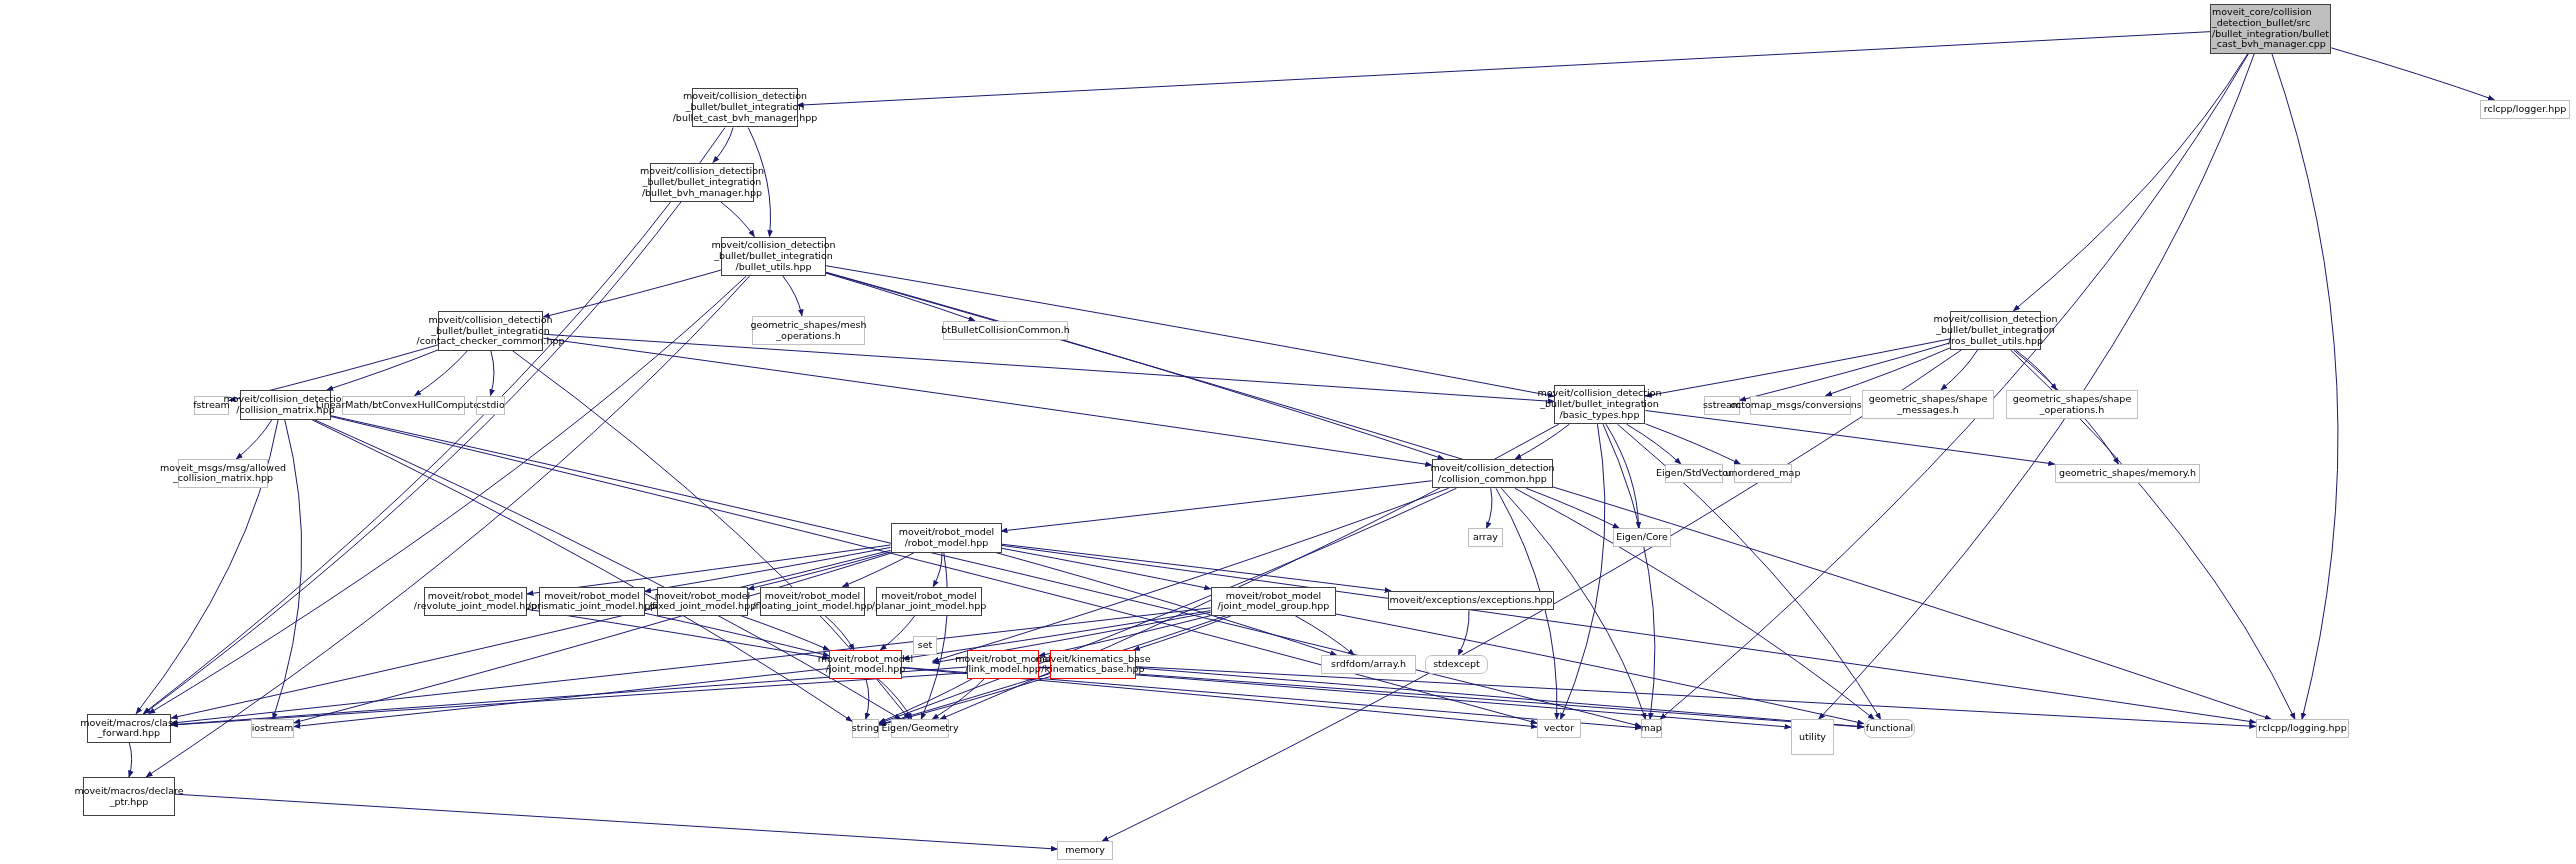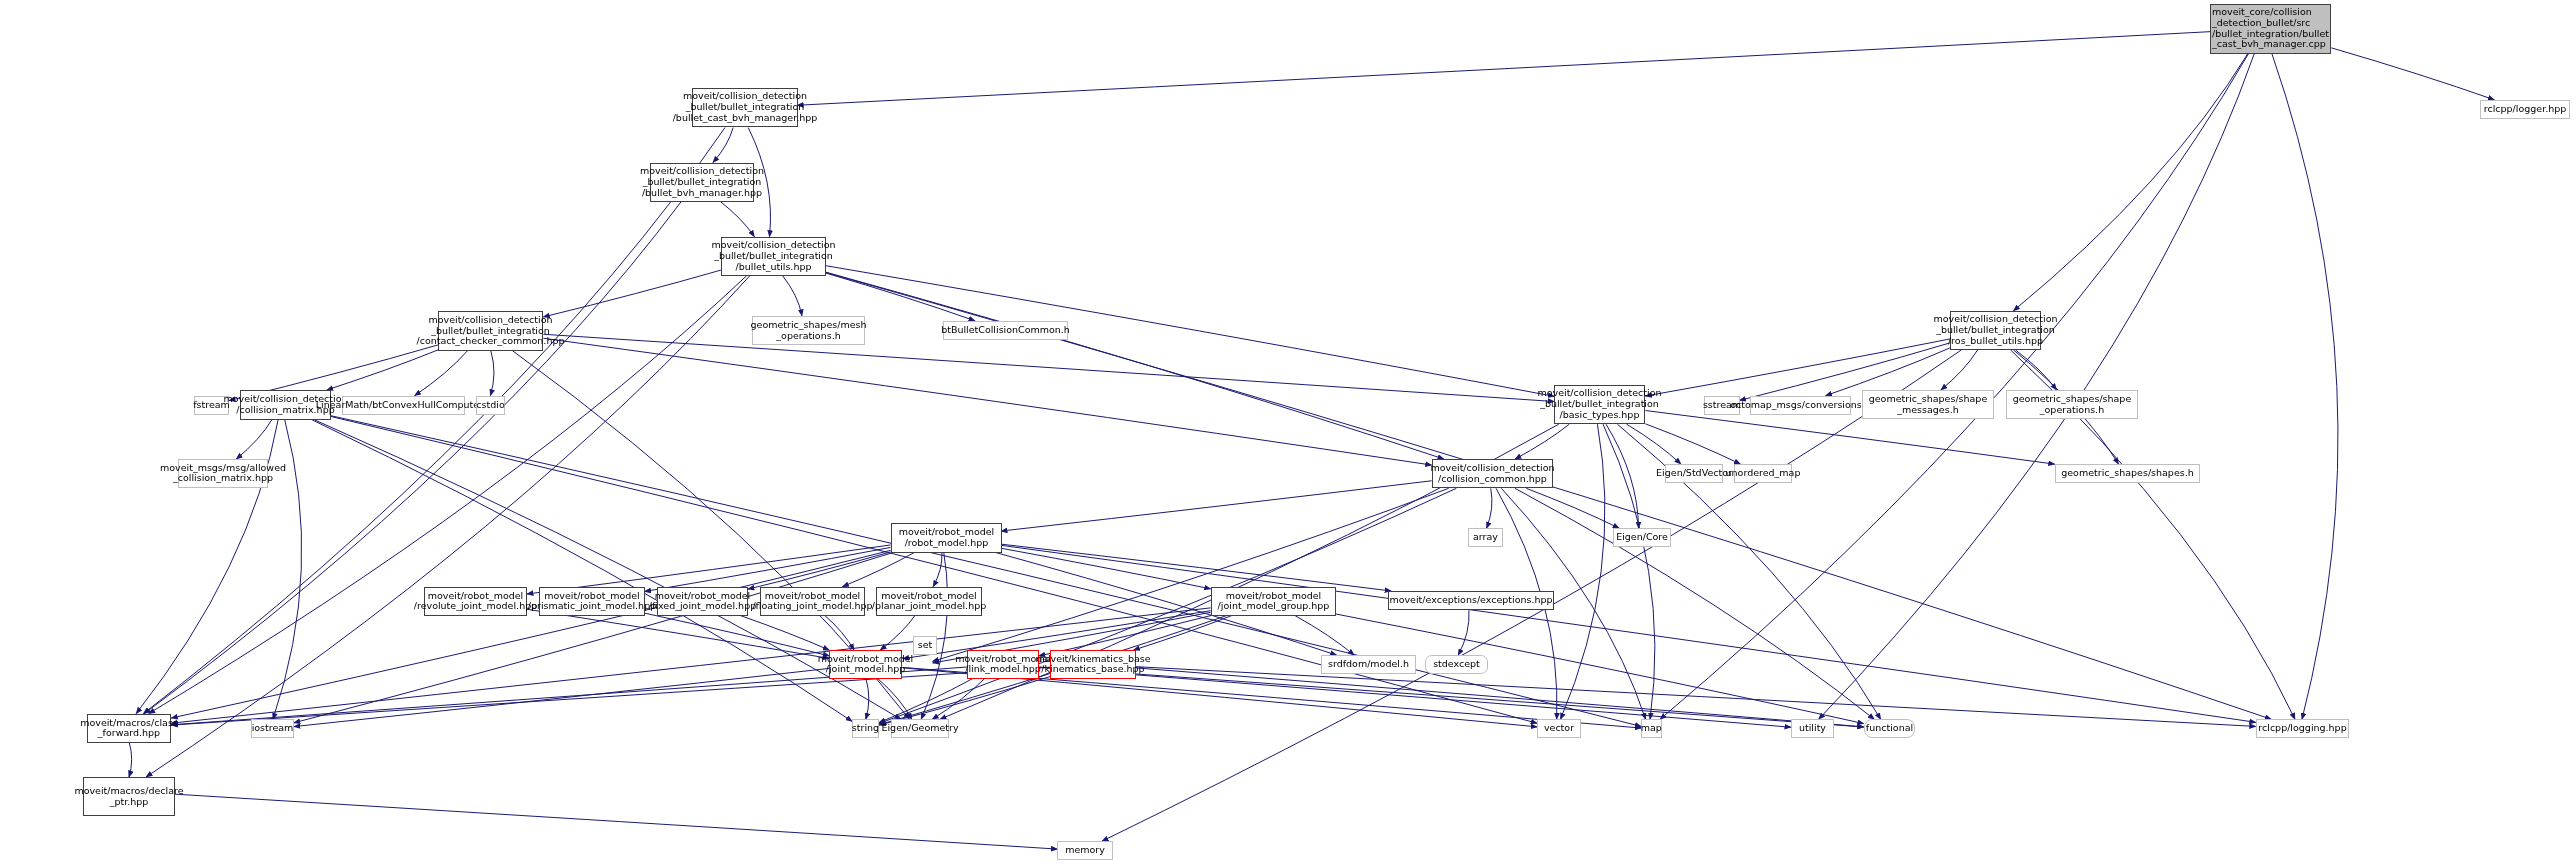--- a/index.html
+++ b/index.html
@@ -163,21 +163,21 @@
     <div class="node ext" style="left: 1750px; top: 396px; width: 101px; height: 19px;"><span>octomap_msgs/conversions.h</span></div>
     <div class="node ext" style="left: 1862px; top: 390px; width: 132px; height: 29px;"><span>geometric_shapes/shape
 _messages.h</span></div>
     <div class="node ext" style="left: 2006px; top: 390px; width: 132px; height: 29px;"><span>geometric_shapes/shape
 _operations.h</span></div>
     <div class="node doc" style="left: 1554px; top: 385px; width: 91px; height: 39px;"><span>moveit/collision_detection
 _bullet/bullet_integration
 /basic_types.hpp</span></div>
     <div class="node ext" style="left: 1665px; top: 464px; width: 58px; height: 19px; justify-content: center;"><span>Eigen/StdVector</span></div>
     <div class="node ext" style="left: 1734px; top: 464px; width: 58px; height: 19px;"><span>unordered_map</span></div>
-    <div class="node ext" style="left: 2055px; top: 464px; width: 145px; height: 19px;"><span>geometric_shapes/shapes.h</span></div>
+    <div class="node ext" style="left: 2055px; top: 464px; width: 145px; height: 19px;"><span>geometric_shapes/memory.h</span></div>
     <div class="node doc" style="left: 1432px; top: 459px; width: 121px; height: 29px;"><span>moveit/collision_detection
 /collision_common.hpp</span></div>
     <div class="node ext" style="left: 1468px; top: 528px; width: 35px; height: 19px;"><span>array</span></div>
     <div class="node ext" style="left: 1613px; top: 528px; width: 58px; height: 19px;"><span>Eigen/Core</span></div>
     <div class="node doc" style="left: 891px; top: 523px; width: 111px; height: 30px;"><span>moveit/robot_model
 /robot_model.hpp</span></div>
     <div class="node doc" style="left: 424px; top: 587px; width: 103px; height: 28.5px;"><span>moveit/robot_model
 /revolute_joint_model.hpp</span></div>
     <div class="node doc" style="left: 539px; top: 587px; width: 106px; height: 28.5px;"><span>moveit/robot_model
 /prismatic_joint_model.hpp</span></div>
@@ -190,30 +190,30 @@
     <div class="node doc" style="left: 1211px; top: 587px; width: 125px; height: 28.5px;"><span>moveit/robot_model
 /joint_model_group.hpp</span></div>
     <div class="node doc" style="left: 1388px; top: 591px; width: 166px; height: 19px;"><span>moveit/exceptions/exceptions.hpp</span></div>
     <div class="node red" style="left: 829px; top: 650px; width: 73px; height: 28.5px;"><span>moveit/robot_model
 /joint_model.hpp</span></div>
     <div class="node ext" style="left: 913px; top: 636px; width: 24px; height: 19px;"><span>set</span></div>
     <div class="node red" style="left: 967px; top: 650px; width: 72px; height: 28.5px;"><span>moveit/robot_model
 /link_model.hpp</span></div>
     <div class="node red" style="left: 1050px; top: 650px; width: 86px; height: 28.5px;"><span>moveit/kinematics_base
 /kinematics_base.hpp</span></div>
-    <div class="node ext" style="left: 1321px; top: 655px; width: 95px; height: 19px;"><span>srdfdom/model.h</span></div>
+    <div class="node ext" style="left: 1321px; top: 655px; width: 95px; height: 19px;"><span>srdfdom/array.h</span></div>
     <div class="node ext" style="left: 1425px; top: 655px; width: 63px; height: 19px; border-radius: 7px;"><span>stdexcept</span></div>
     <div class="node doc" style="left: 87px; top: 714px; width: 84px; height: 28.5px;"><span>moveit/macros/class
 _forward.hpp</span></div>
     <div class="node ext" style="left: 251px; top: 719px; width: 43px; height: 19px;"><span>iostream</span></div>
     <div class="node ext" style="left: 852px; top: 719px; width: 27px; height: 19px;"><span>string</span></div>
     <div class="node ext" style="left: 891px; top: 719px; width: 58px; height: 19px;"><span>Eigen/Geometry</span></div>
     <div class="node ext" style="left: 1537px; top: 719px; width: 44px; height: 19px;"><span>vector</span></div>
     <div class="node ext" style="left: 1641px; top: 719px; width: 20.7px; height: 19px;"><span>map</span></div>
-    <div class="node ext" style="left: 1791px; top: 719px; width: 43px; height: 19px;"><span>utility</span></div>
+    <div class="node ext" style="left: 1791px; top: 719px; width: 43px; height: 36px;"><span>utility</span></div>
     <div class="node ext" style="left: 1864px; top: 719px; width: 51px; height: 19px; border-radius: 8px;"><span>functional</span></div>
     <div class="node ext" style="left: 2256px; top: 719px; width: 93px; height: 19px;"><span>rclcpp/logging.hpp</span></div>
     <div class="node ext" style="left: 2480px; top: 100px; width: 90px; height: 19px;"><span>rclcpp/logger.hpp</span></div>
     <div class="node doc" style="left: 83px; top: 777px; width: 92px; height: 39px;"><span>moveit/macros/declare
 _ptr.hpp</span></div>
     <div class="node ext" style="left: 1057px; top: 841px; width: 56px; height: 19px;"><span>memory</span></div>
   </div>
 
 
 </body></html>

